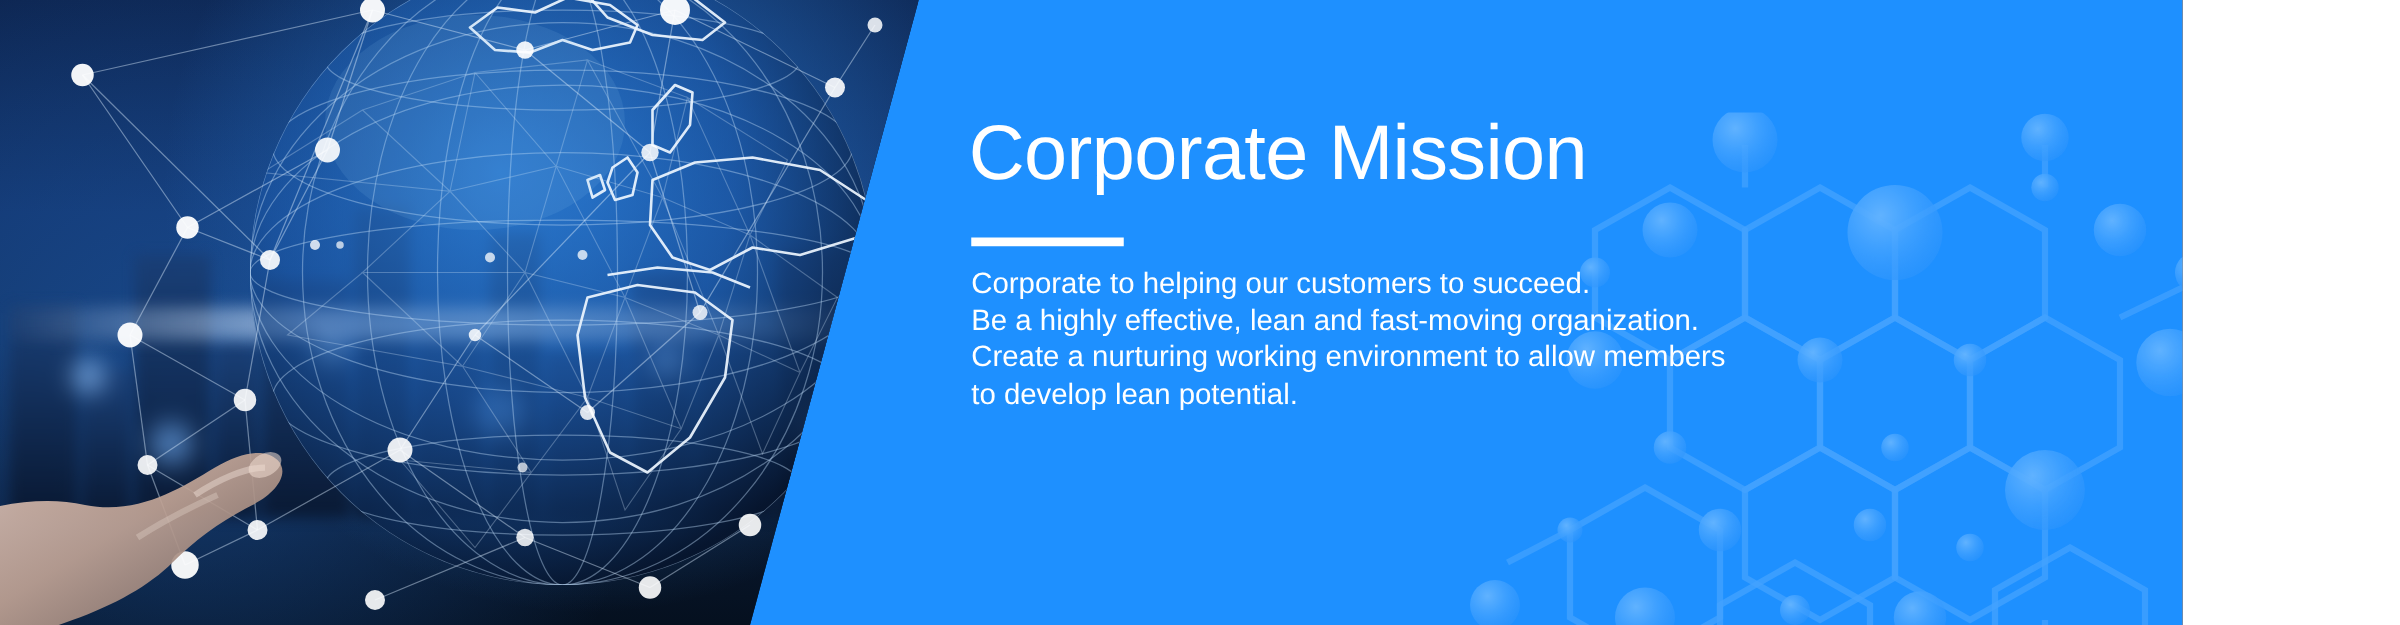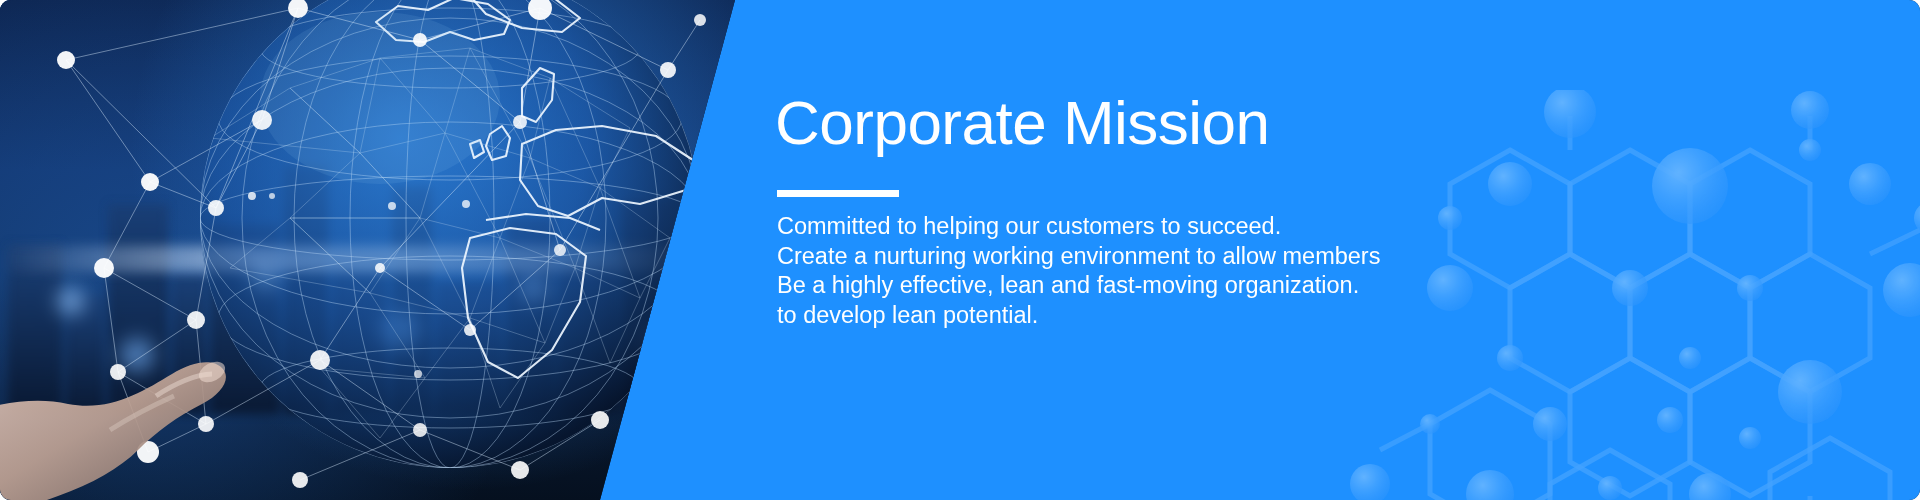--- a/index.html
+++ b/index.html
@@ -1,23 +1,22 @@
 <!DOCTYPE html>
 <html><head>
 <meta charset="utf-8">
 <style>
   html,body{margin:0;padding:0;background:#fff;}
   body{font-family:"Liberation Sans",sans-serif;}
 
   .banner{
     position:relative;
-    width:1920px;height:500px;
+    width:1746px;height:500px;
     overflow:hidden;
     background:#0f172a;
-    border-radius:11px;
   }
 
   
   .blue-panel{
     position:absolute;inset:0;
     background:#1E90FF;
   }
 
   
   .molecules{
@@ -358,20 +357,20 @@
         </svg>
       </div>
 
     </div>
   </div>
 
   <div class="content">
     <h1 class="title">Corporate Mission</h1>
     <div class="rule"></div>
     <div class="body-text">
-      <p class="body-line">Committed to helping our customers to succeed.</p>
+      <p class="body-line">Corporate to helping our customers to succeed.</p>
+      <p class="body-line">Be a highly effective, lean and fast-moving organization.</p>
       <p class="body-line">Create a nurturing working environment to allow members</p>
-      <p class="body-line">Be a highly effective, lean and fast-moving organization.</p>
       <p class="body-line">to develop lean  potential.</p>
     </div>
   </div>
 
 </div>
 
 </body></html>

